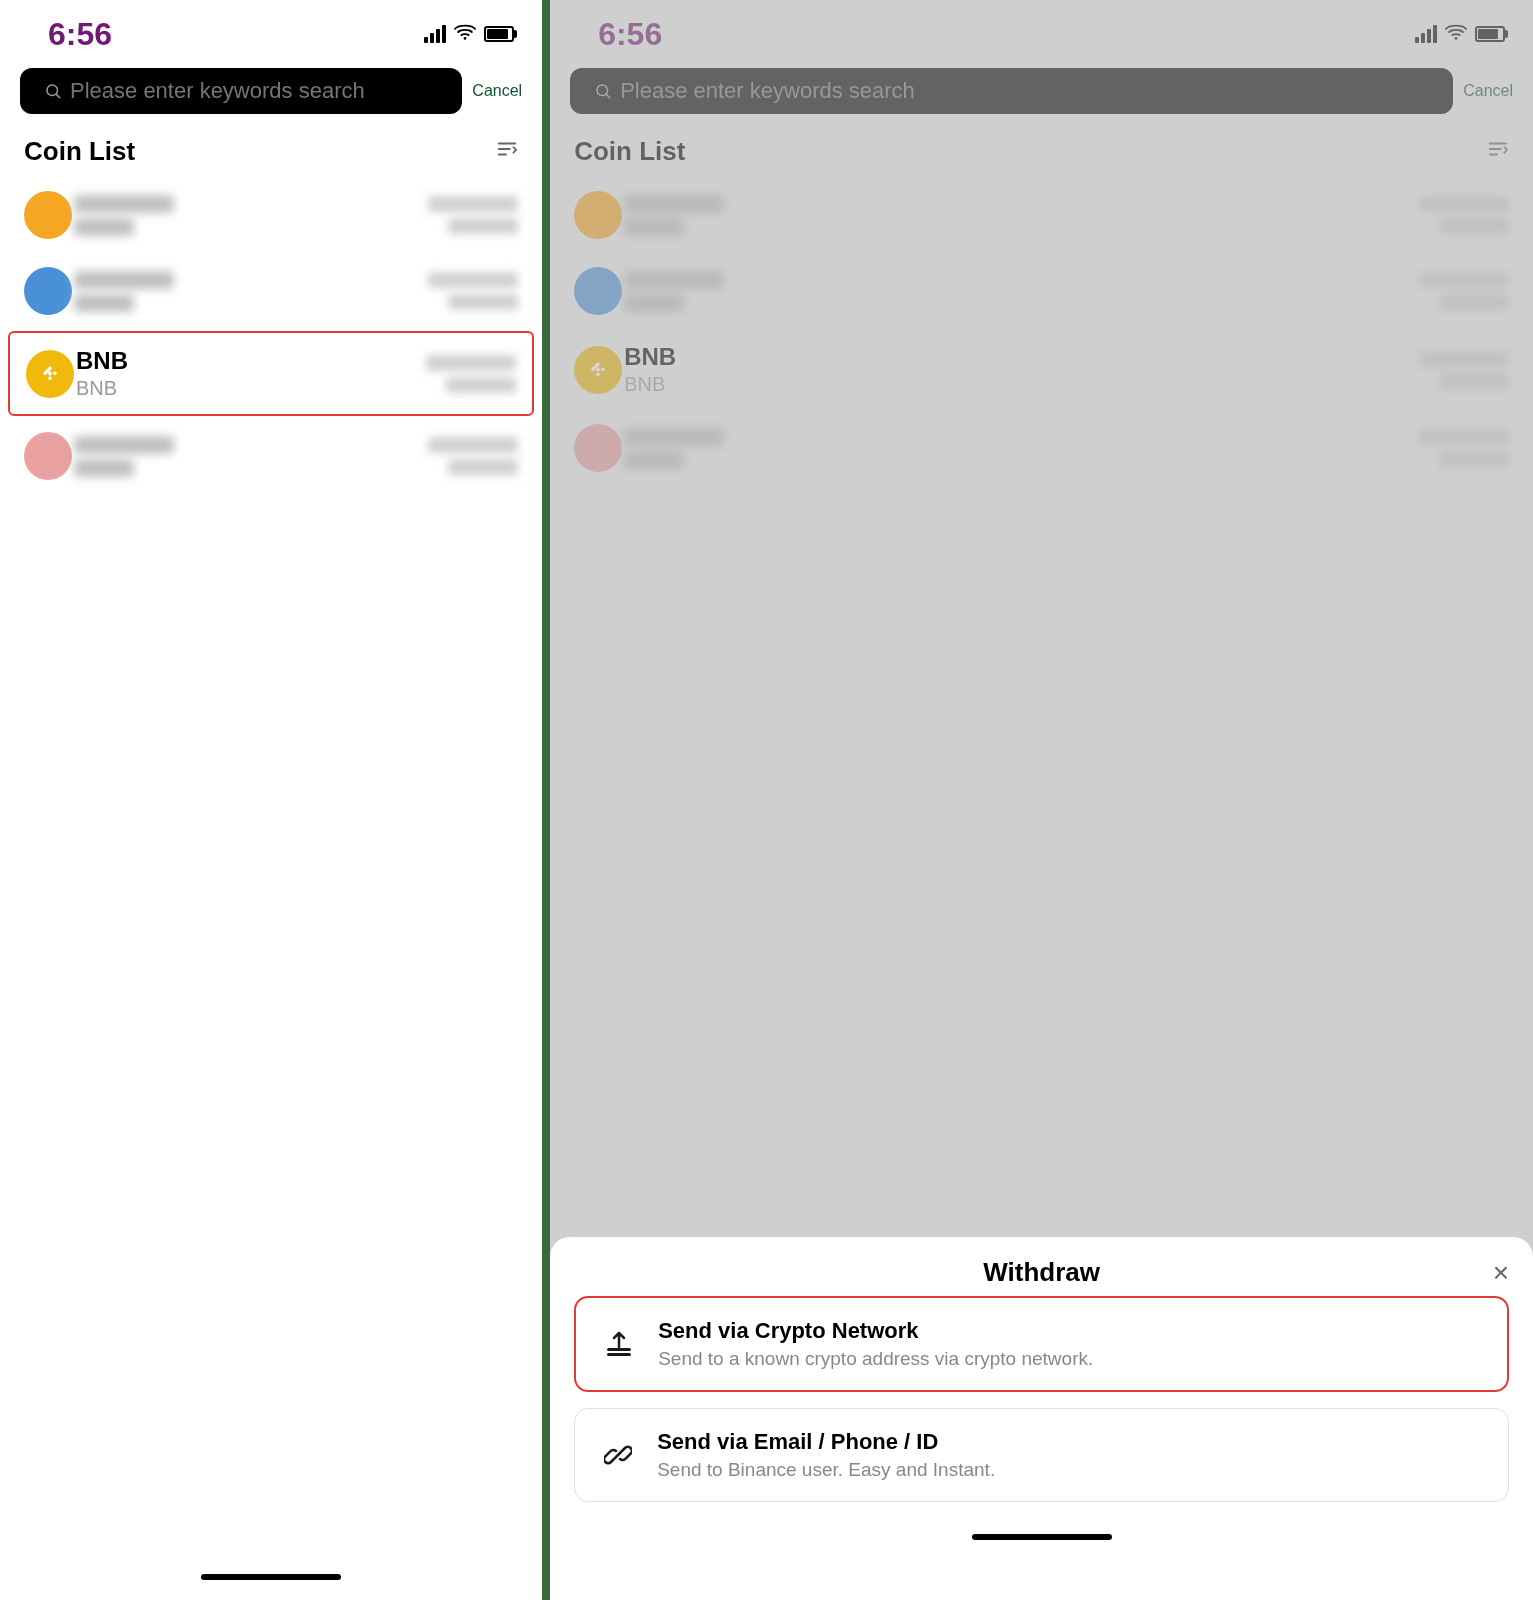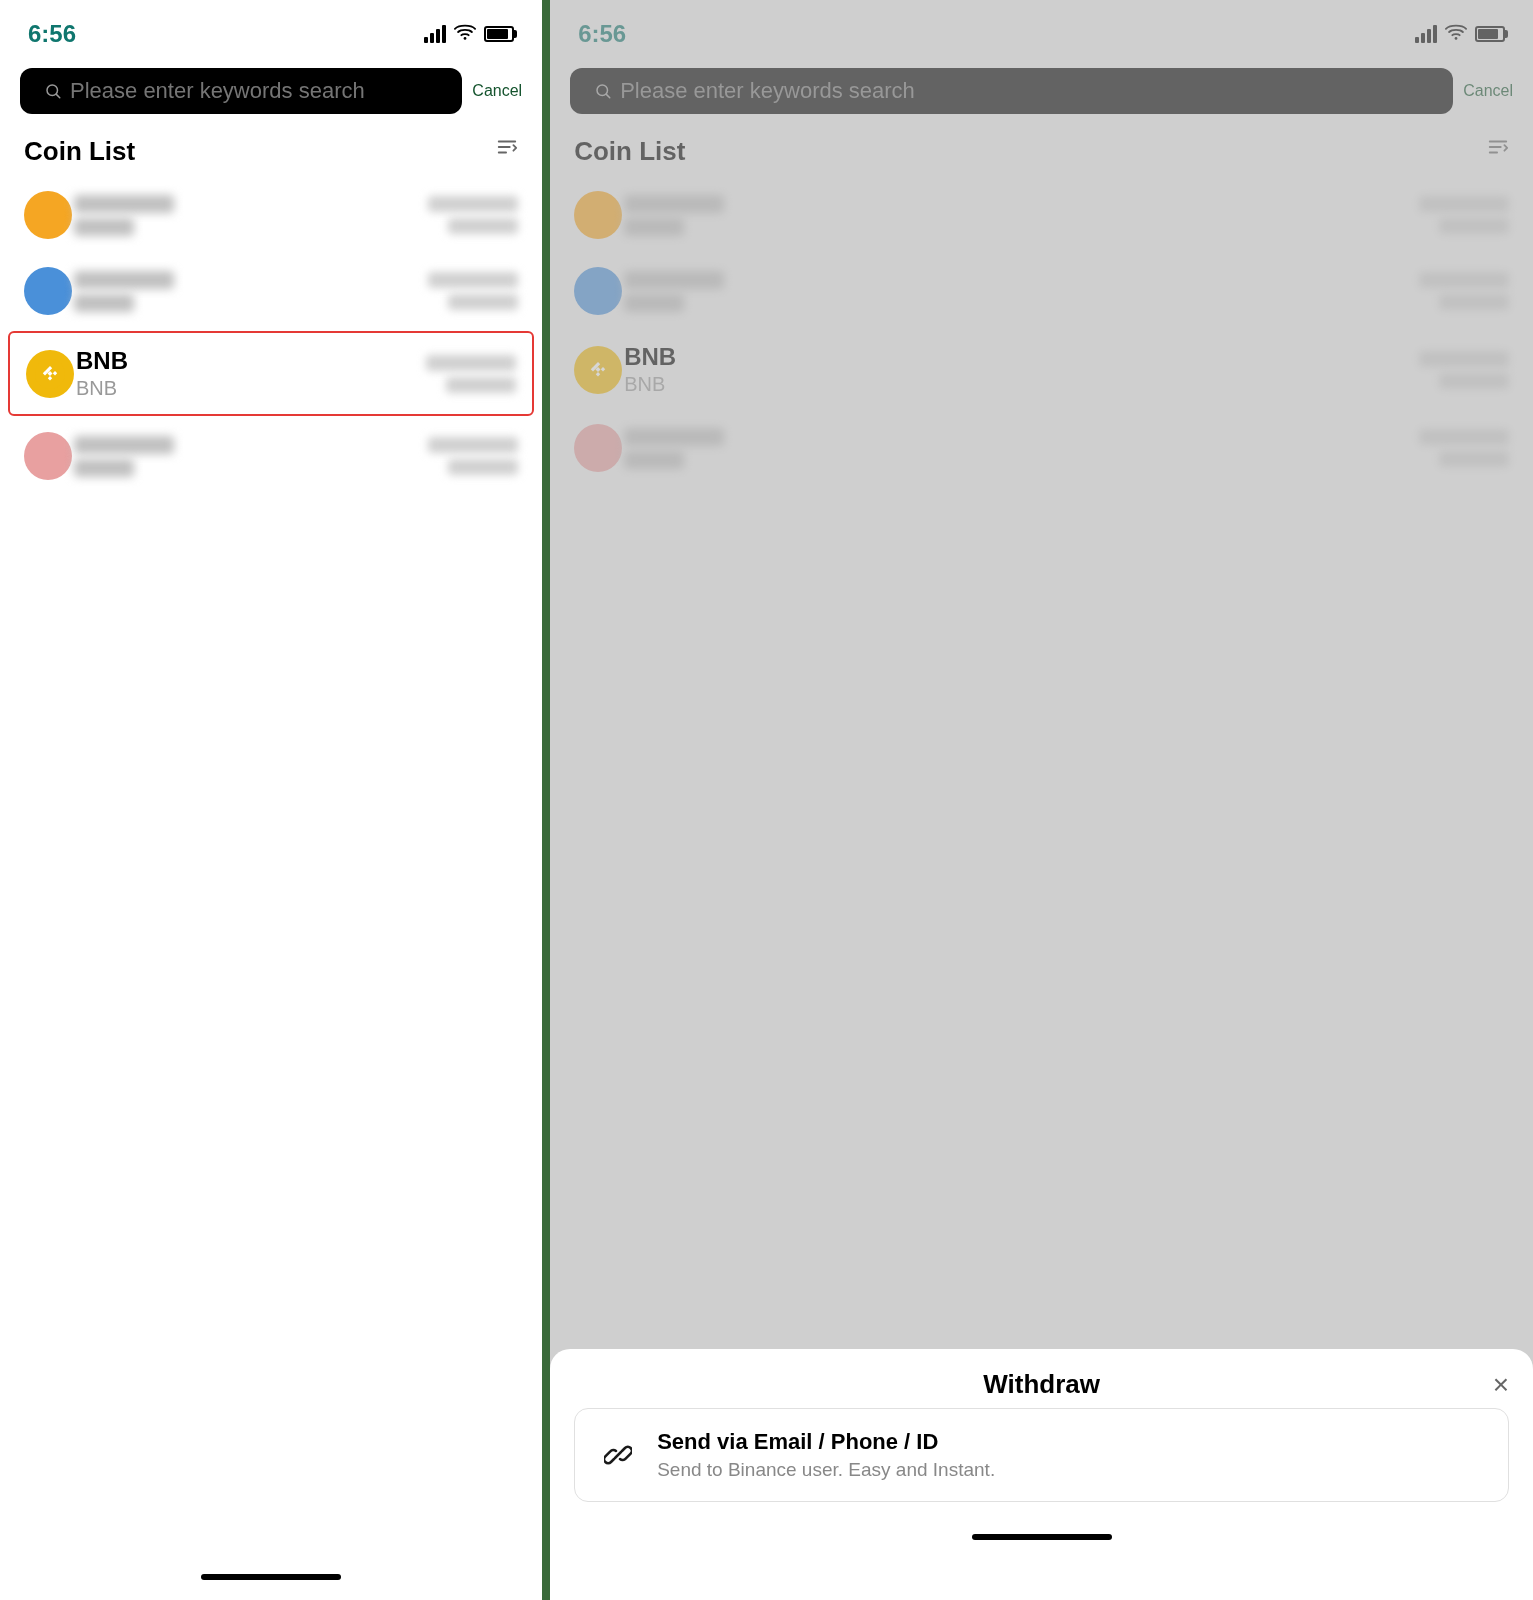--- a/index.html
+++ b/index.html
@@ -34,23 +34,24 @@
 
     
     .status-bar {
       display: flex;
       justify-content: space-between;
       align-items: center;
       padding: 18px 28px 10px 28px;
       height: 60px;
     }
     .status-time {
-      font-size: 24px;
+      font-size: 32px;
       font-weight: 600;
-      color: #0f766e;
+      color: #701a75;
+      margin-left: 20px;
     }
     .status-icons {
       display: flex;
       align-items: center;
       gap: 8px;
     }
     .signal-bars {
       display: flex;
       align-items: flex-end;
       gap: 2px;
@@ -122,21 +123,21 @@
       color: #14532d;
       font-weight: 400;
       cursor: pointer;
       white-space: nowrap;
     }
 
     
     .coin-list-header {
       display: flex;
       justify-content: space-between;
-      align-items: flex-start;
+      align-items: center;
       padding: 14px 24px 10px 24px;
     }
     .coin-list-title {
       font-size: 26px;
       font-weight: 700;
       color: #000;
     }
     .sort-icon {
       font-size: 22px;
       color: #666;
@@ -551,20 +552,33 @@
   </div>
 
   <div class="right-overlay"></div>
 
   <div class="bottom-sheet">
     <div class="bottom-sheet-header">
       <span class="bottom-sheet-title">Withdraw</span>
       <span class="close-btn">×</span>
     </div>
 
+    <div class="withdraw-option highlighted">
+      <div class="option-icon">
+        <svg width="28" height="28" viewBox="0 0 28 28" fill="none">
+          <rect x="2" y="18" width="24" height="3" rx="1.5" fill="#1a1a1a"></rect>
+          <rect x="2" y="23" width="24" height="3" rx="1.5" fill="#1a1a1a"></rect>
+          <path d="M14 3v14M9 8l5-5 5 5" stroke="#1a1a1a" stroke-width="2.5" stroke-linecap="round" stroke-linejoin="round"></path>
+        </svg>
+      </div>
+      <div class="option-text">
+        <div class="option-title">Send via Crypto Network</div>
+        <div class="option-desc">Send to a known crypto address via crypto network.</div>
+      </div>
+    </div>
 
     <div class="withdraw-option">
       <div class="option-icon">
         <svg width="28" height="28" viewBox="0 0 28 28" fill="none">
           <path d="M10 18l-3 3a4 4 0 01-5.66-5.66l5-5A4 4 0 0112 10" stroke="#1a1a1a" stroke-width="2.5" stroke-linecap="round"></path>
           <path d="M18 10l3-3a4 4 0 015.66 5.66l-5 5A4 4 0 0116 18" stroke="#1a1a1a" stroke-width="2.5" stroke-linecap="round"></path>
           <path d="M17 11L11 17" stroke="#1a1a1a" stroke-width="2.5" stroke-linecap="round"></path>
         </svg>
       </div>
       <div class="option-text">

